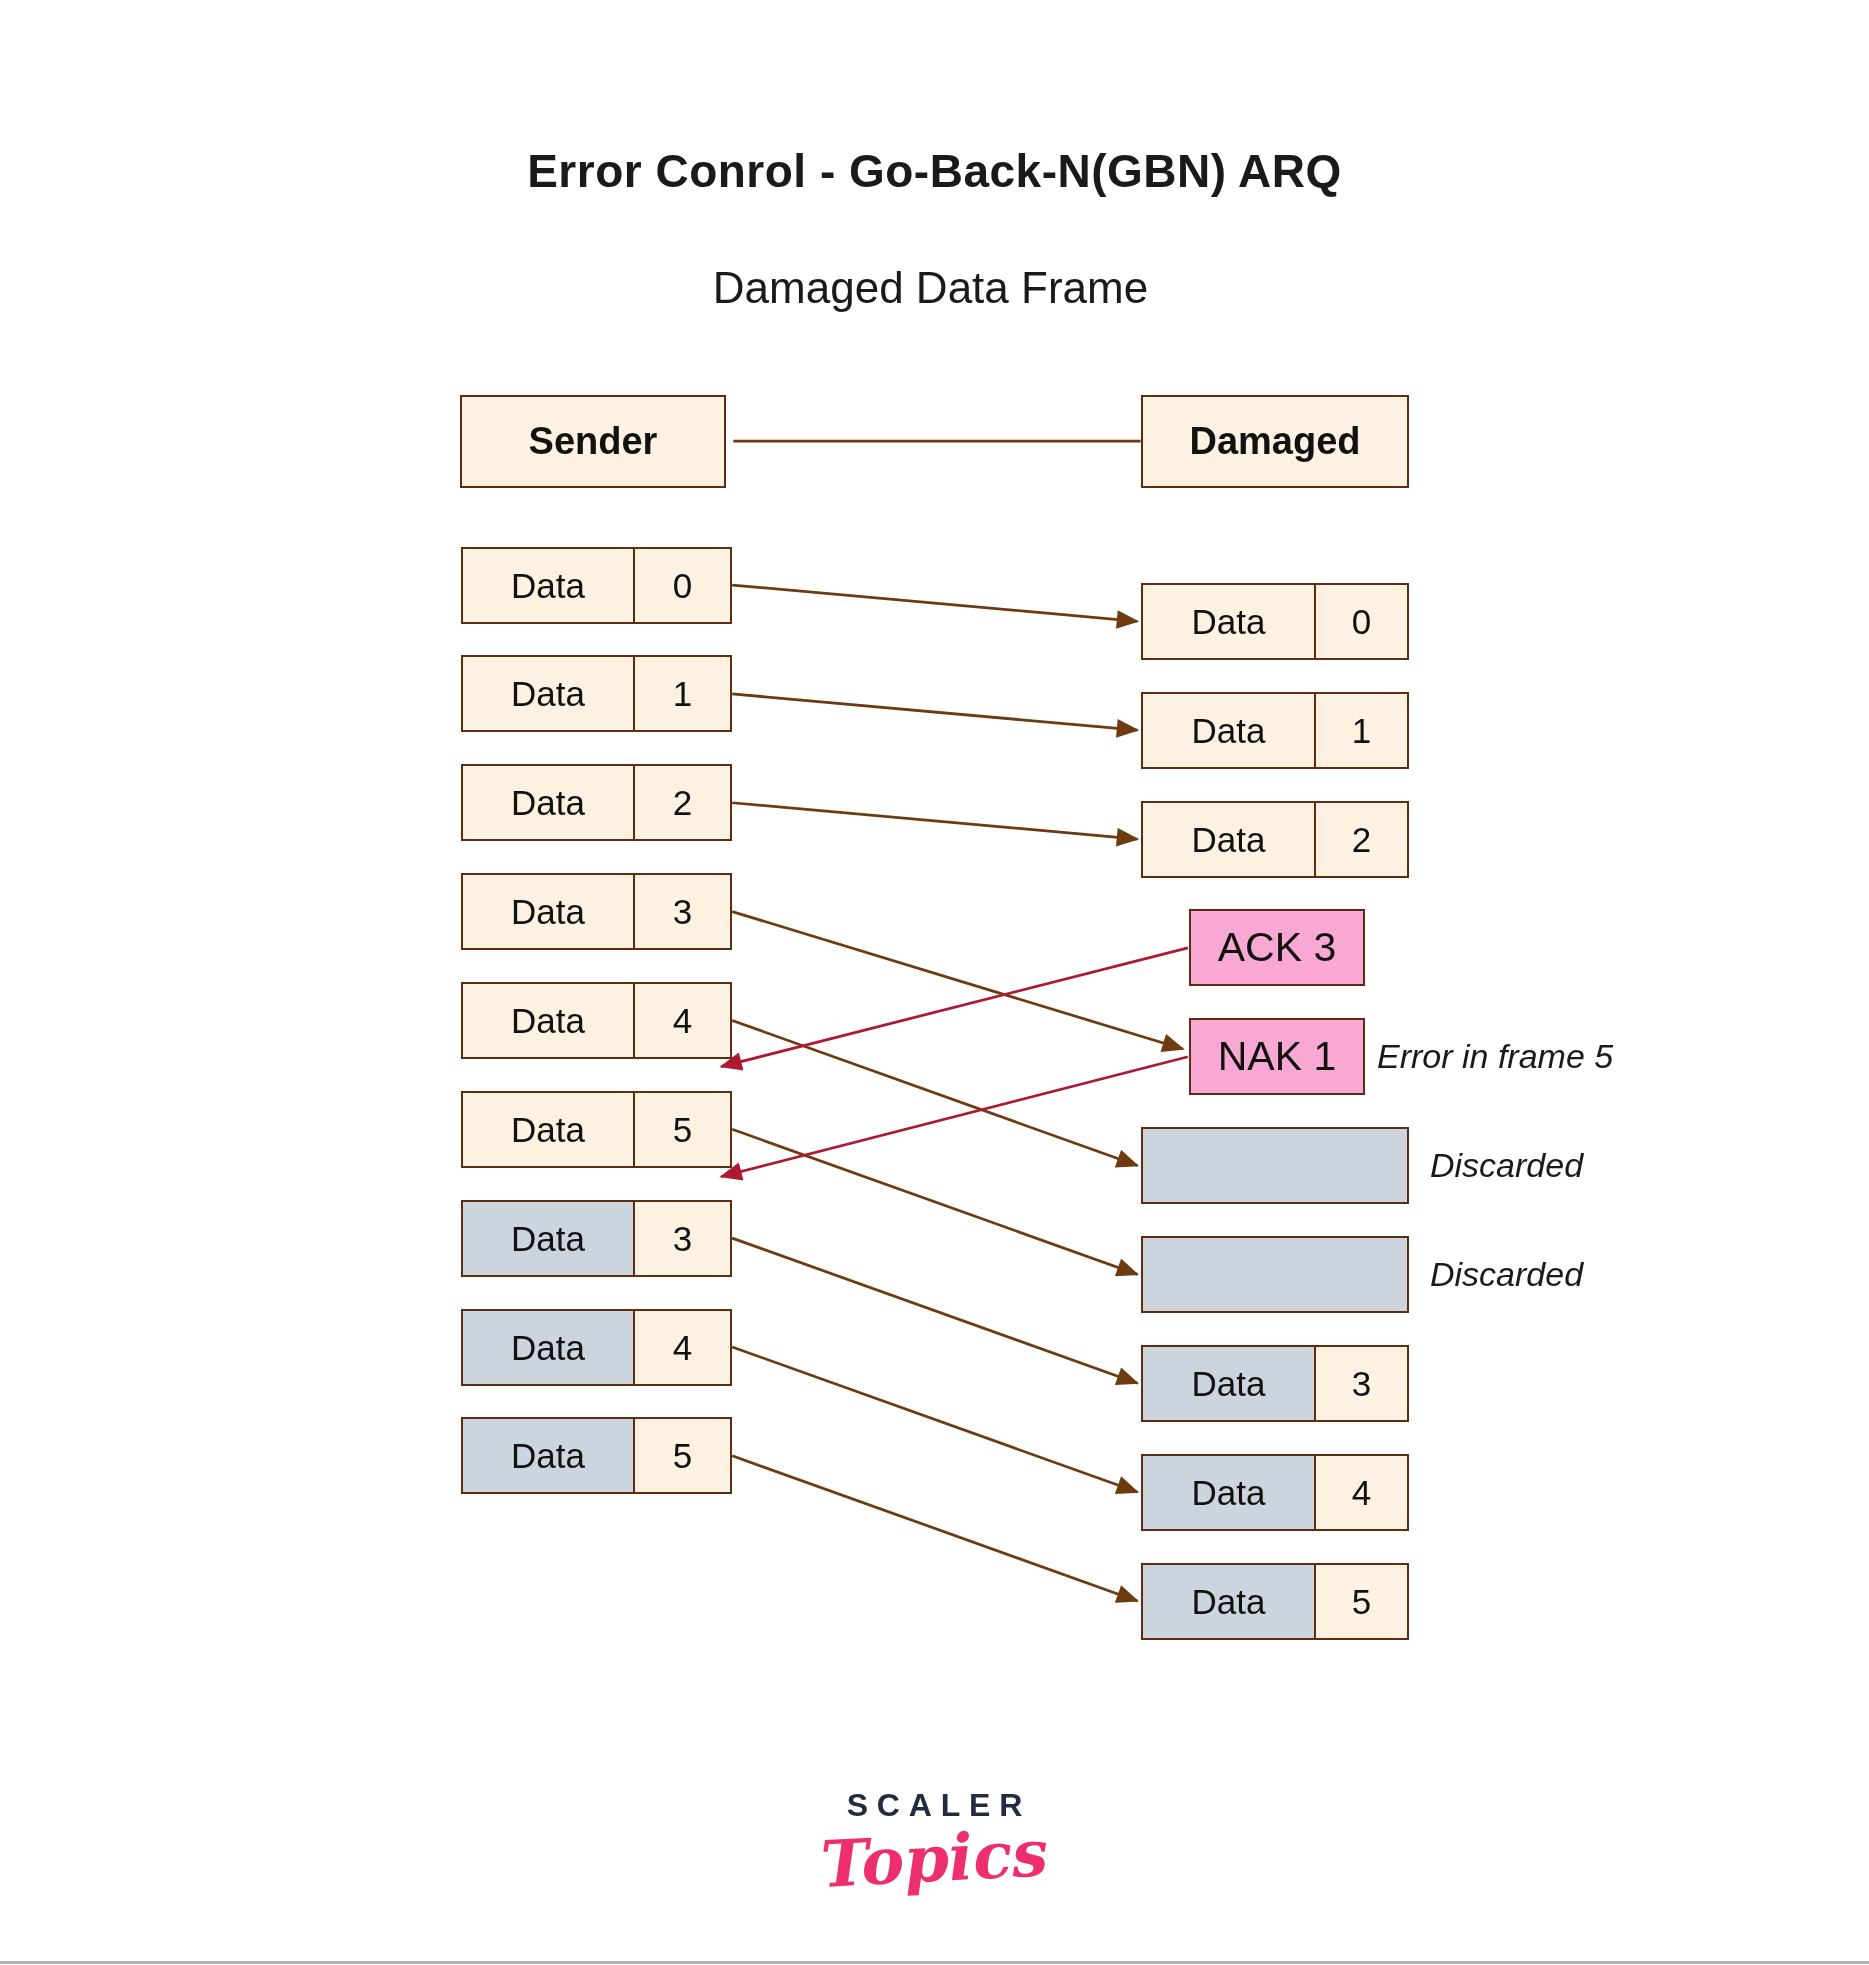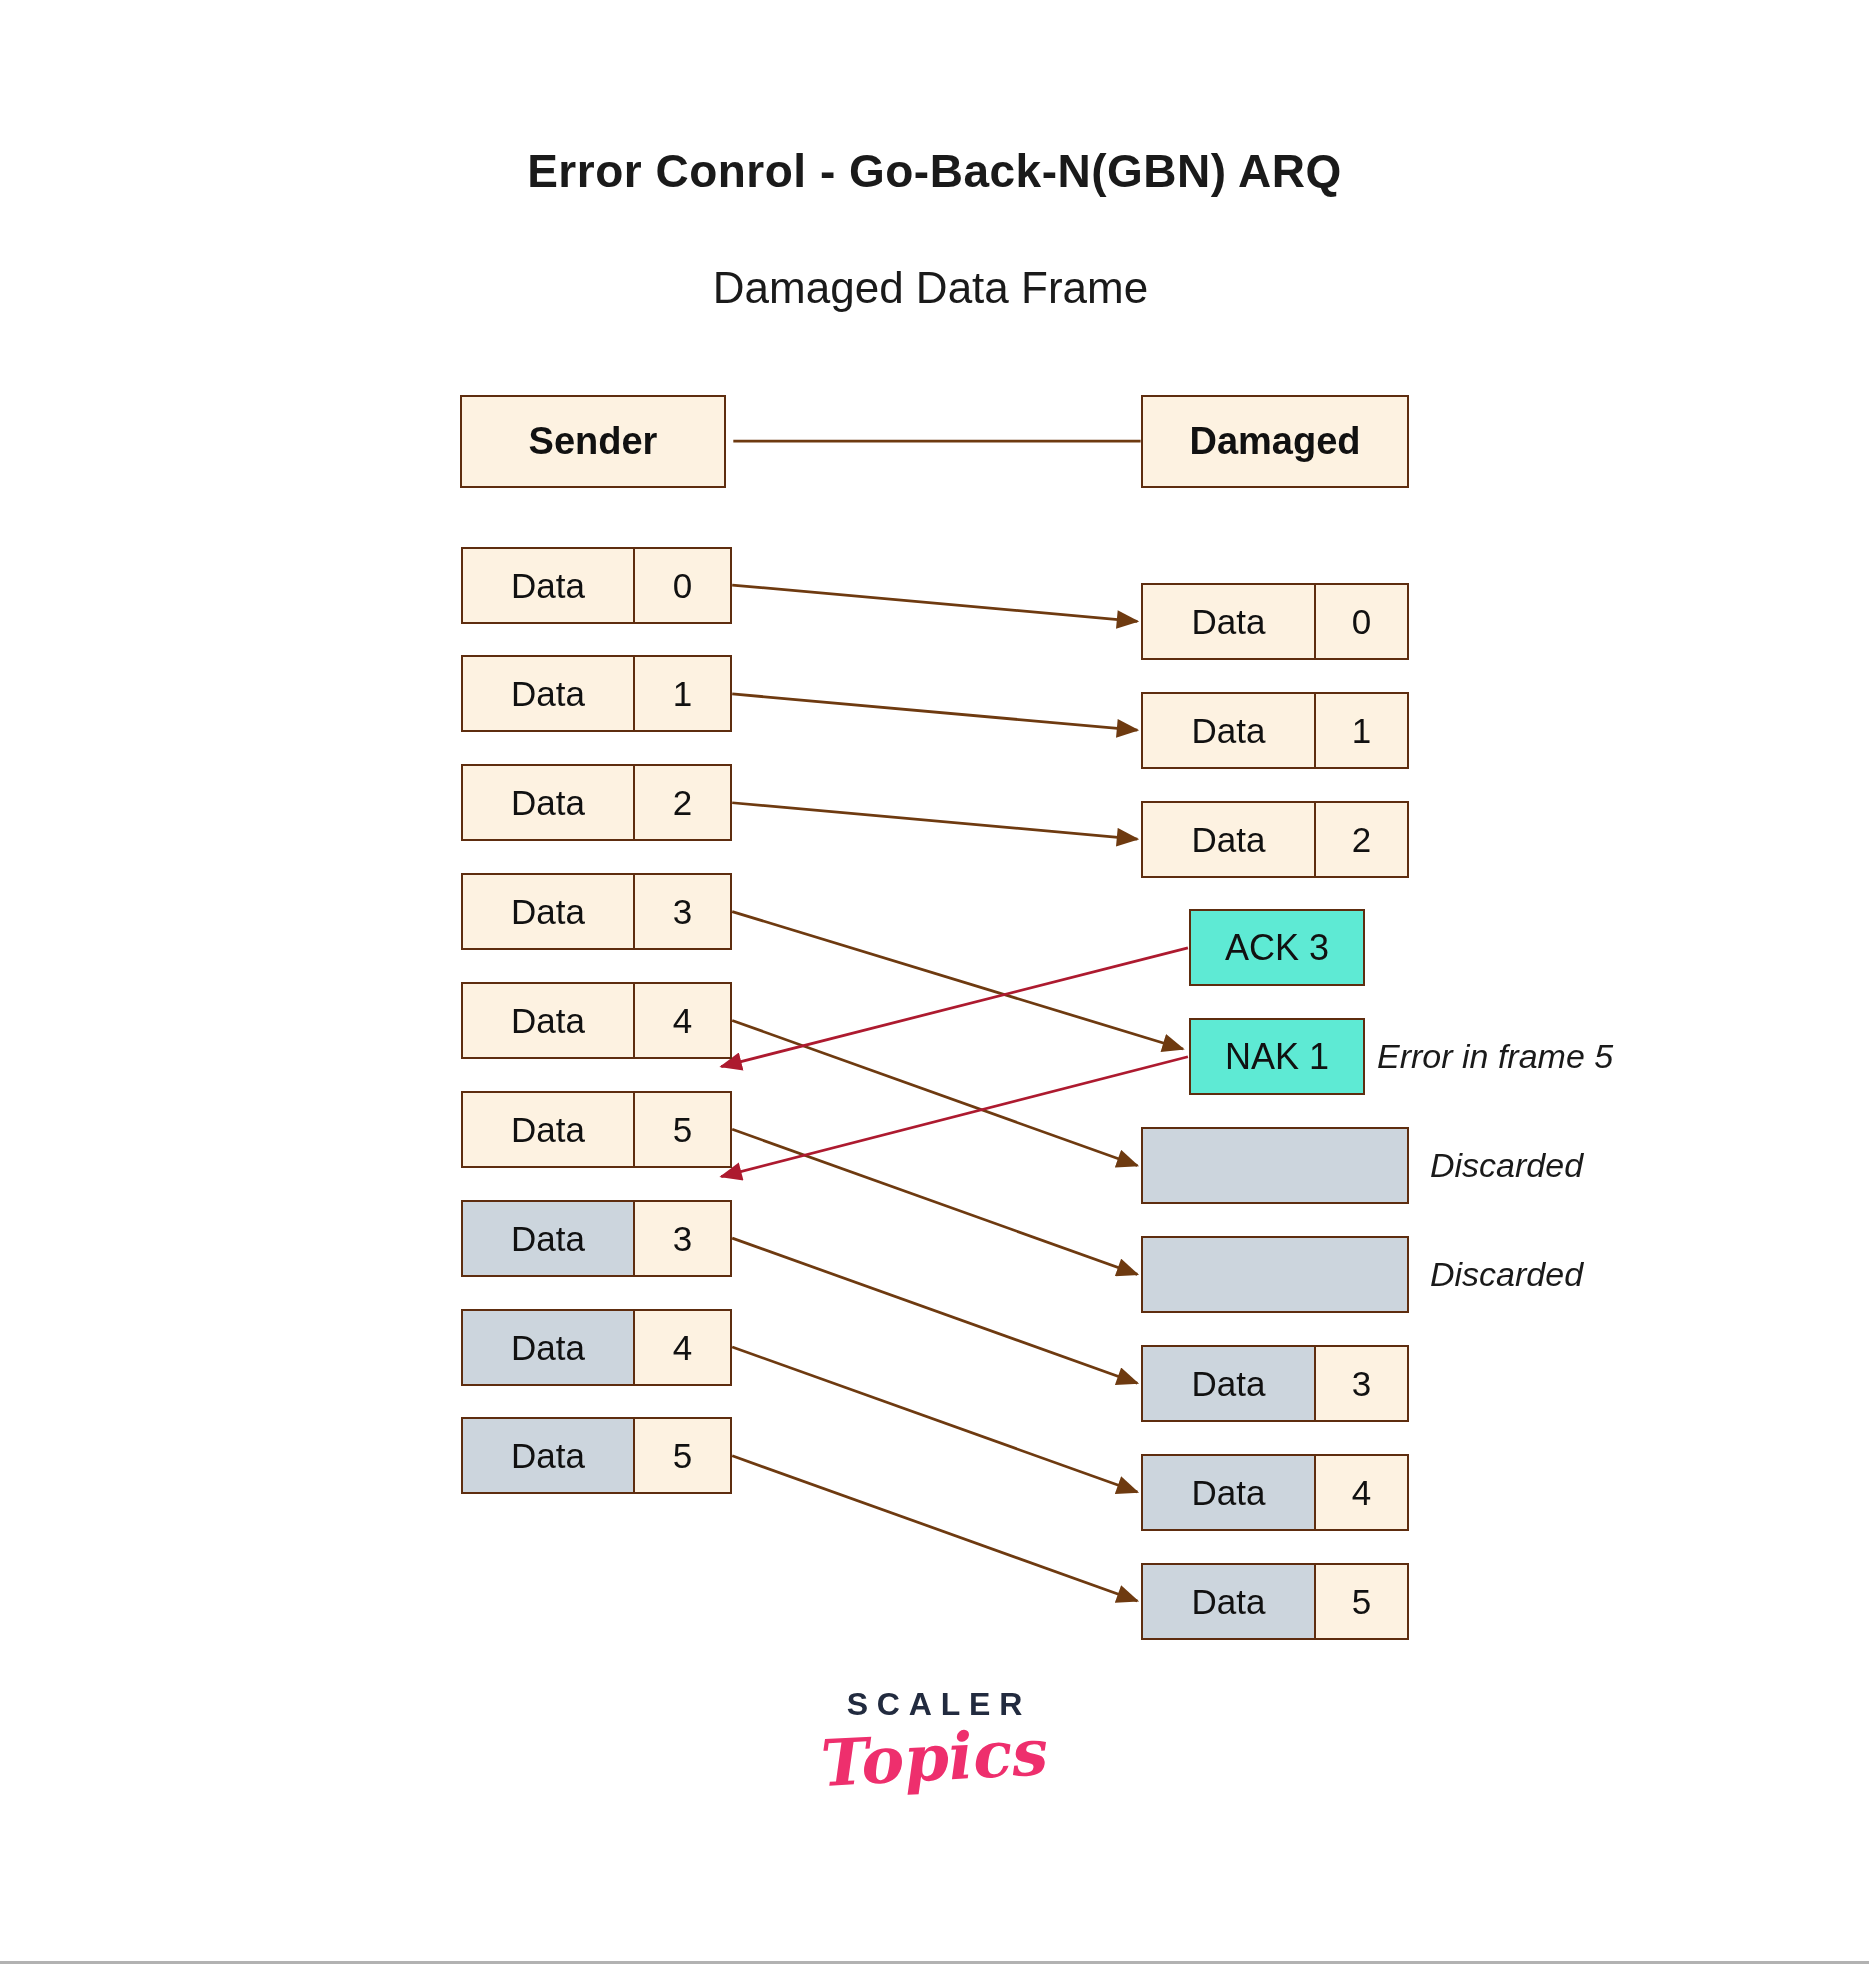--- a/index.html
+++ b/index.html
@@ -40,37 +40,37 @@
   .frame .cell{
     display:flex;align-items:center;justify-content:center;
     box-sizing:border-box;
   }
   .frame .cell.data{border-right:2.2px solid #5e2d0f;}
   .frame .cell.gray{background:#ccd5dd;}
   .signal-box{
     position:absolute;
     box-sizing:border-box;
     border:2.7px solid #5e2d0f;
-    background:#5eead4;
+    background:#f9a8d4;
     display:flex;align-items:center;justify-content:center;
-    font-size:36px;color:#111;
+    font-size:41px;color:#111;
   }
   .discarded-box{
     position:absolute;
     box-sizing:border-box;
     border:2.7px solid #5e2d0f;
     background:#ccd5dd;
   }
   .annotation{
     position:absolute;height:77px;
     display:flex;align-items:center;
     font-size:34px;font-style:italic;color:#1a1a1a;
   }
   .logo{
-    position:absolute;left:0;right:0;top:1686px;
+    position:absolute;left:0;right:0;top:1787px;
     text-align:center;
   }
   .logo .scaler{
     font-size:32px;font-weight:bold;color:#222b3f;
     letter-spacing:8.8px;text-indent:8.8px;
   }
   .logo .topics{
     margin-top:-3.3px;
     font-family:"DejaVu Serif","Liberation Serif",serif;
     font-style:italic;font-weight:bold;

